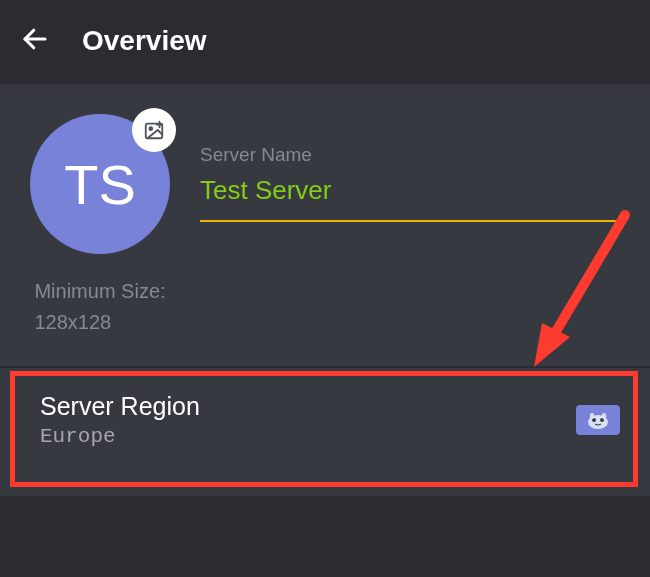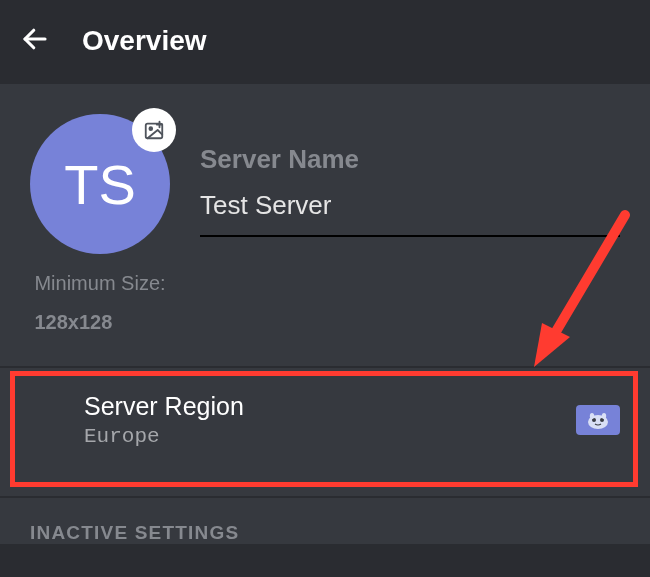--- a/index.html
+++ b/index.html
@@ -38,20 +38,21 @@
     .server-info {
       display: flex;
       padding: 30px 30px 10px 30px;
       gap: 30px;
       align-items: flex-start;
     }
     .icon-column {
       display: flex;
       flex-direction: column;
       align-items: center;
+      gap: 8px;
     }
     .server-icon-wrapper {
       position: relative;
     }
     .server-icon {
       width: 140px;
       height: 140px;
       border-radius: 50%;
       background: #7782d8;
       display: flex;
@@ -78,53 +79,52 @@
     .min-size {
       margin-top: 18px;
       text-align: left;
       color: #86898f;
       font-size: 20px;
     }
     .min-size-label {
       font-weight: 400;
     }
     .min-size-value {
-      font-weight: 700;
-      margin-top: 16px;
+      font-weight: 400;
+      margin-top: 8px;
     }
     .name-column {
       flex: 1;
       padding-top: 30px;
     }
     .field-label {
       color: #86898f;
+      font-size: 19px;
+      font-weight: 400;
+      margin-bottom: 9px;
+    }
+    .field-value {
+      color: #84cc16;
       font-size: 26px;
-      font-weight: 700;
-      margin-bottom: 15px;
-    }
-    .field-value {
-      color: #e5e5e5;
-      font-size: 26px;
-      font-weight: 400;
-      border-bottom: 2px solid #000000;
+      font-weight: 400;
+      border-bottom: 2px solid #eab308;
       padding-bottom: 14px;
       width: 100%;
     }
     .divider-dark {
       height: 2px;
       background: #2a2c31;
       margin-top: 22px;
     }
     .region-row {
       display: flex;
       align-items: center;
       justify-content: space-between;
       padding: 24px 30px 26px 40px;
       cursor: pointer;
-      margin-left: 44px;
     }
     .region-text .row-title {
       color: #ffffff;
       font-size: 25px;
       font-weight: 400;
     }
     .region-text .row-subtitle {
       color: #a5a7ab;
       font-size: 21px;
       font-weight: 400;
@@ -210,21 +210,20 @@
         <circle cx="18" cy="10" r="2" fill="#3a3d44"></circle>
         <ellipse cx="8" cy="6" rx="2.2" ry="3" fill="#d9dff5"></ellipse>
         <ellipse cx="20" cy="6" rx="2.2" ry="3" fill="#d9dff5"></ellipse>
         <path d="M11 14 Q14 16 17 14" stroke="#3a3d44" stroke-width="1.2" fill="none"></path>
       </svg>
     </div>
   </div>
 
   <div class="divider-dark"></div>
 
-  <div class="section-header">INACTIVE SETTINGS</div>
 </div>
 
 <div class="highlight-box" style="left:10px; top:371px; width:628px; height:116px;"></div>
 
 <svg class="annotation-arrow" style="left:520px; top:205px; width:120px; height:170px;" viewBox="0 0 120 170">
   <defs>
     <marker id="arrowhead" markerWidth="8" markerHeight="8" refX="4" refY="4" orient="auto">
       <polygon points="0 0, 8 4, 0 8" fill="#ff3b30"></polygon>
     </marker>
   </defs>

